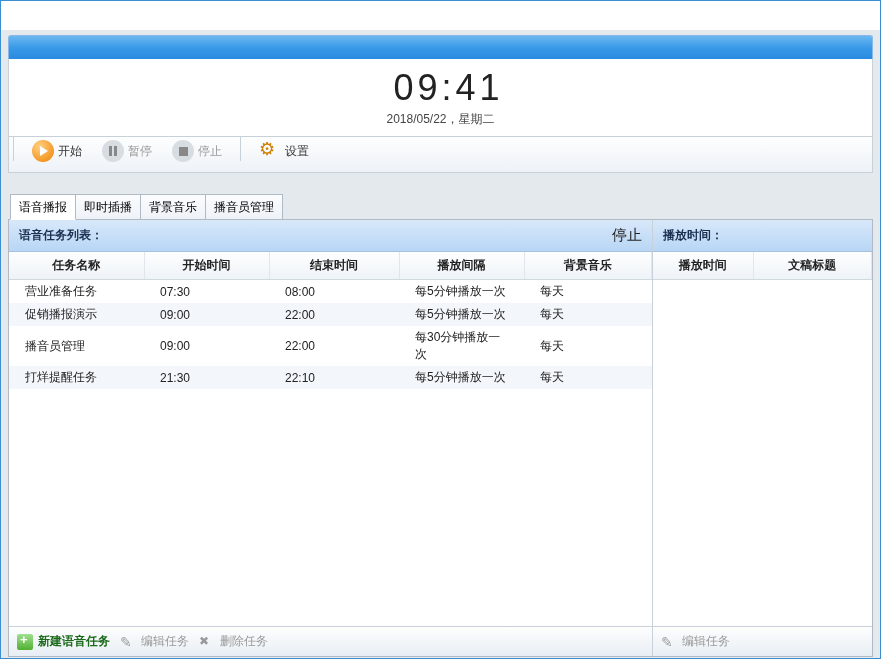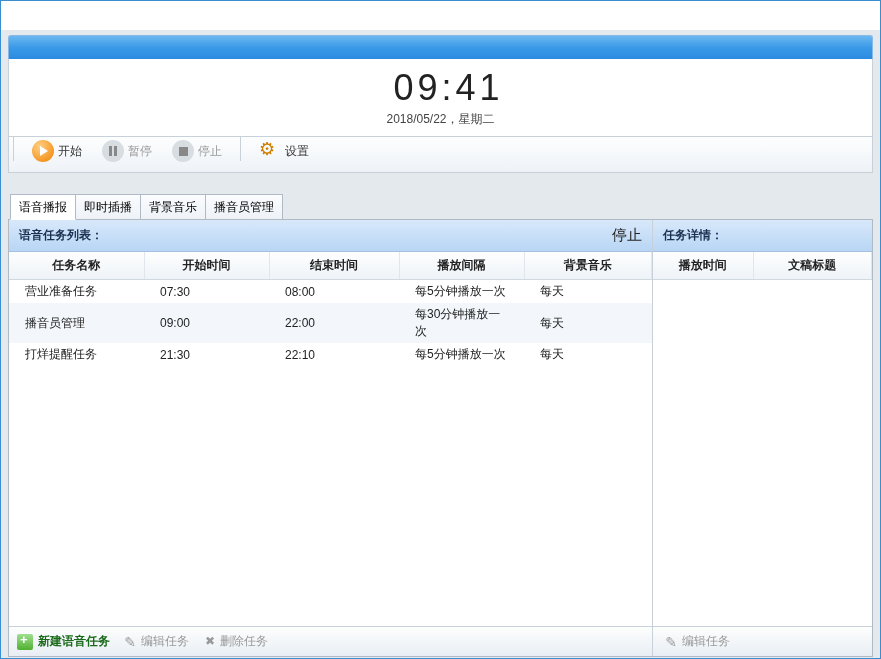--- a/index.html
+++ b/index.html
@@ -69,21 +69,21 @@
 
 .table { width:100%; border-collapse:collapse; font-size:12px; }
 .table th { text-align:center; font-weight:bold; color:#222; background: linear-gradient(#fdfefe,#eef3f8); border-bottom:1px solid #d0d8e0; border-right:1px solid #e0e6ec; padding:5px 8px;margin-top:40px; }
 .table td { padding:3px 16px; color:#222; }
 .table tbody tr:nth-child(odd) td { background:#fff; }
 .table tbody tr:nth-child(even) td { background:#f3f7fb; }
 .table-wrap { flex:1; overflow:auto; }
 
 
 .footer-bar { height:30px; background: linear-gradient(#fdfefe,#e8eef4); border-top:1px solid #c8d0da; display:flex; align-items:center; padding:0 8px; gap:10px; }
-.fb-btn { display:flex; align-items:center; gap:5px; color:#333; cursor:default;text-align:right; }
+.fb-btn { display:flex; align-items:center; gap:5px; color:#333; cursor:default; }
 .fb-btn.primary { color:#1a6a1a; font-weight:bold; }
 .fb-btn.disabled { color:#999; }
 .fb-ic { width:16px; height:16px; }
 .fb-ic-new { background: linear-gradient(#a0e090,#50b030); border-radius:2px; position:relative; }
 .fb-ic-new::after { content:"+"; color:#fff; font-weight:bold; position:absolute; top:-2px; left:3px; font-size:13px; }
 .fb-ic-edit { position:relative; }
 .fb-ic-edit::before { content:"✎"; color:#999; font-size:14px; }
 .fb-ic-del { position:relative; }
 .fb-ic-del::before { content:"✖"; color:#999; font-size:12px; }
 
@@ -153,20 +153,27 @@
               </thead>
             <tbody id="task-rows">
                 <tr>
                   <td>营业准备任务</td>
                   <td>07:30</td>
                   <td>08:00</td>
                   <td>每5分钟播放一次</td>
                   <td>每天</td>
                 </tr>
                 <tr>
+                  <td>促销播报演示</td>
+                  <td>09:00</td>
+                  <td>22:00</td>
+                  <td>每5分钟播放一次</td>
+                  <td>每天</td>
+                </tr>
+                <tr>
                   <td>播音员管理</td>
                   <td>09:00</td>
                   <td>22:00</td>
                   <td>每30分钟播放一次</td>
                   <td>每天</td>
                 </tr>
                 <tr>
                   <td>打烊提醒任务</td>
                   <td>21:30</td>
                   <td>22:10</td>
@@ -187,21 +194,21 @@
           </div>
           <div class="fb-btn disabled">
             <span class="fb-ic fb-ic-del"></span>
             <span>删除任务</span>
           </div>
         </div>
       </div>
 
       <div class="right-pane">
         <div class="pane-header">
-          <span>任务详情：</span>
+          <span>播放时间：</span>
         </div>
         <div class="table-wrap">
           <table class="table">
             <thead>
                 <tr>
               <th style="width:100px">播放时间</th>
               <th>文稿标题</th>
             </tr>
               </thead>
             <tbody></tbody>

